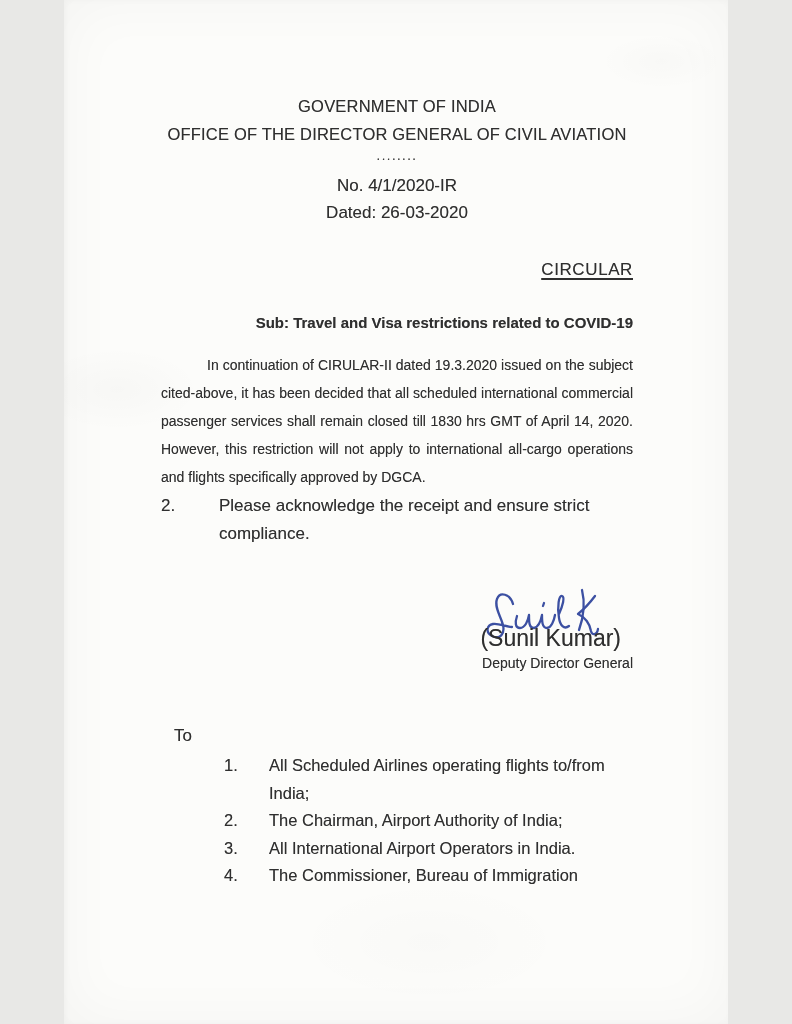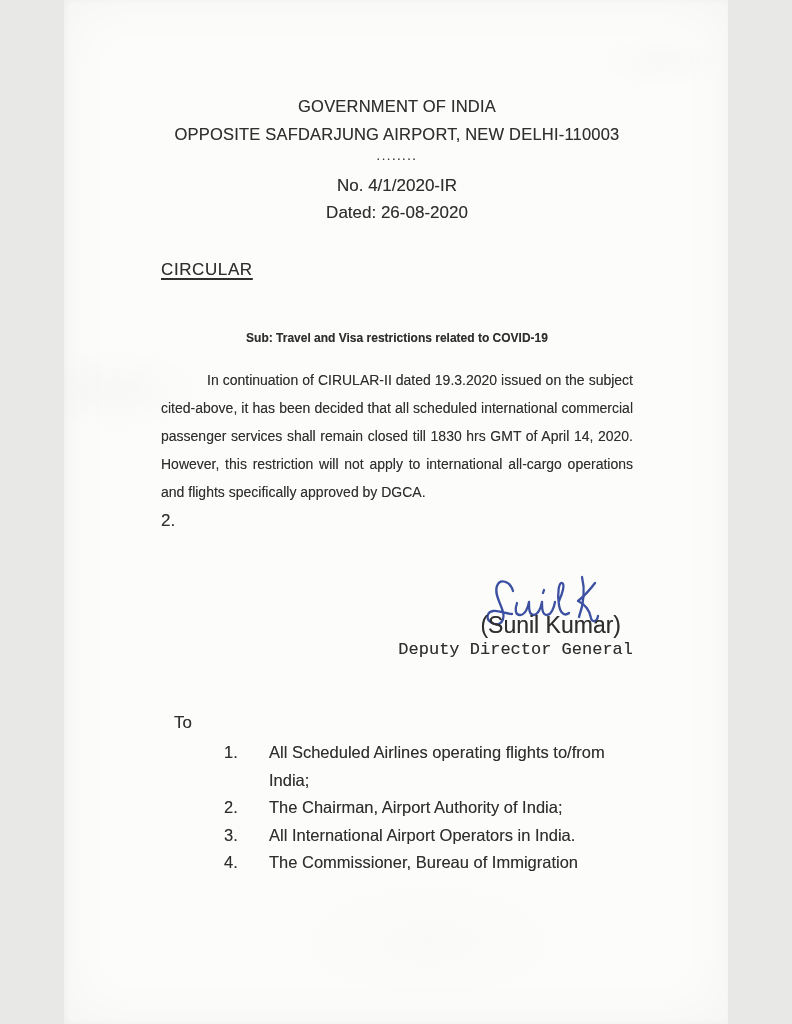--- a/index.html
+++ b/index.html
@@ -49,35 +49,35 @@
     color: #3a3a3a;
   }
   .reference {
     margin-top: 8px;
     text-align: center;
     font-size: 17px;
     line-height: 27px;
   }
   .circular-title {
     margin-top: 32px;
-    text-align: left;
+    text-align: right;
     font-size: 17px;
     line-height: 24px;
     letter-spacing: 0.6px;
   }
   .circular-title span {
     text-decoration: underline;
     text-underline-offset: 3px;
     text-decoration-thickness: 1.5px;
   }
   .subject {
-    margin-top: 45px;
-    text-align: center;
+    margin-top: 30px;
+    text-align: right;
     font-weight: bold;
-    font-size: 12px;
+    font-size: 15px;
     line-height: 22px;
   }
   .para1 {
     margin-top: 17px;
     font-size: 14px;
     line-height: 28px;
     text-align: justify;
     text-indent: 46px;
   }
   .para2 {
@@ -98,23 +98,22 @@
     margin-left: auto;
     margin-right: 4px;
     margin-bottom: -16px;
   }
   .sig-name {
     font-size: 23px;
     line-height: 24px;
     margin-right: 12px;
   }
   .sig-title {
-    font-size: 17px;
+    font-size: 14px;
     line-height: 26px;
-    font-family: Liberation Mono, monospace;
   }
   .to-label {
     margin-top: 48px;
     padding-left: 13px;
     font-size: 17px;
     line-height: 24px;
   }
   .recipients {
     margin-top: 4px;
   }
@@ -129,40 +128,41 @@
   }
 </style>
 </head>
 <body>
 
 <div class="page">
   <div class="content">
 
     <div class="letterhead">
       <div>GOVERNMENT OF INDIA</div>
-      <div>OPPOSITE SAFDARJUNG AIRPORT, NEW DELHI-110003</div>
+      <div>OFFICE OF THE DIRECTOR GENERAL OF CIVIL AVIATION</div>
     </div>
 
     <div class="dots">........</div>
 
     <div class="reference">
       <div>No. 4/1/2020-IR</div>
-      <div>Dated: 26-08-2020</div>
+      <div>Dated: 26-03-2020</div>
     </div>
 
     <div class="circular-title">
       <span>CIRCULAR</span>
     </div>
 
     <div class="subject">Sub: Travel and Visa restrictions related to COVID-19</div>
 
     <div class="para1">In continuation of CIRULAR-II dated 19.3.2020 issued on the subject cited-above, it has been decided that all scheduled international commercial passenger services shall remain closed till 1830 hrs GMT of April 14, 2020. However, this restriction will not apply to international all-cargo operations and flights specifically approved by DGCA.</div>
 
     <div class="para2">
       <span class="num">2.</span>
+      <span>Please acknowledge the receipt and ensure strict compliance.</span>
     </div>
 
     <div class="sig-block">
       <svg viewBox="0 0 150 58" width="150" height="58" aria-hidden="true">
         <g fill="none" stroke="#3c50a2" stroke-width="2.3" stroke-linecap="round" stroke-linejoin="round">
           <path d="M34 20 C31 10 21 7 18 15 C15 23 22 33 24 41 C26 50 21 56 13 52 C6 48 8 41 14 40 C20 39 27 43 33 43"></path>
           <path d="M38 32 C36 38 36 44 41 44 C46 44 49 37 50 31 C50 38 50 44 55 44 C60 43 62 36 63 31 C63 37 63 44 68 44 C72 44 75 37 76 31"></path>
           <path d="M80 30 C84 21 86 13 83 12 C80 11 78 22 80 34 C81 41 85 46 90 42"></path>
           <path d="M64 22 L65 19"></path>
           <path d="M103 6 C106 18 105 32 100 46"></path>

